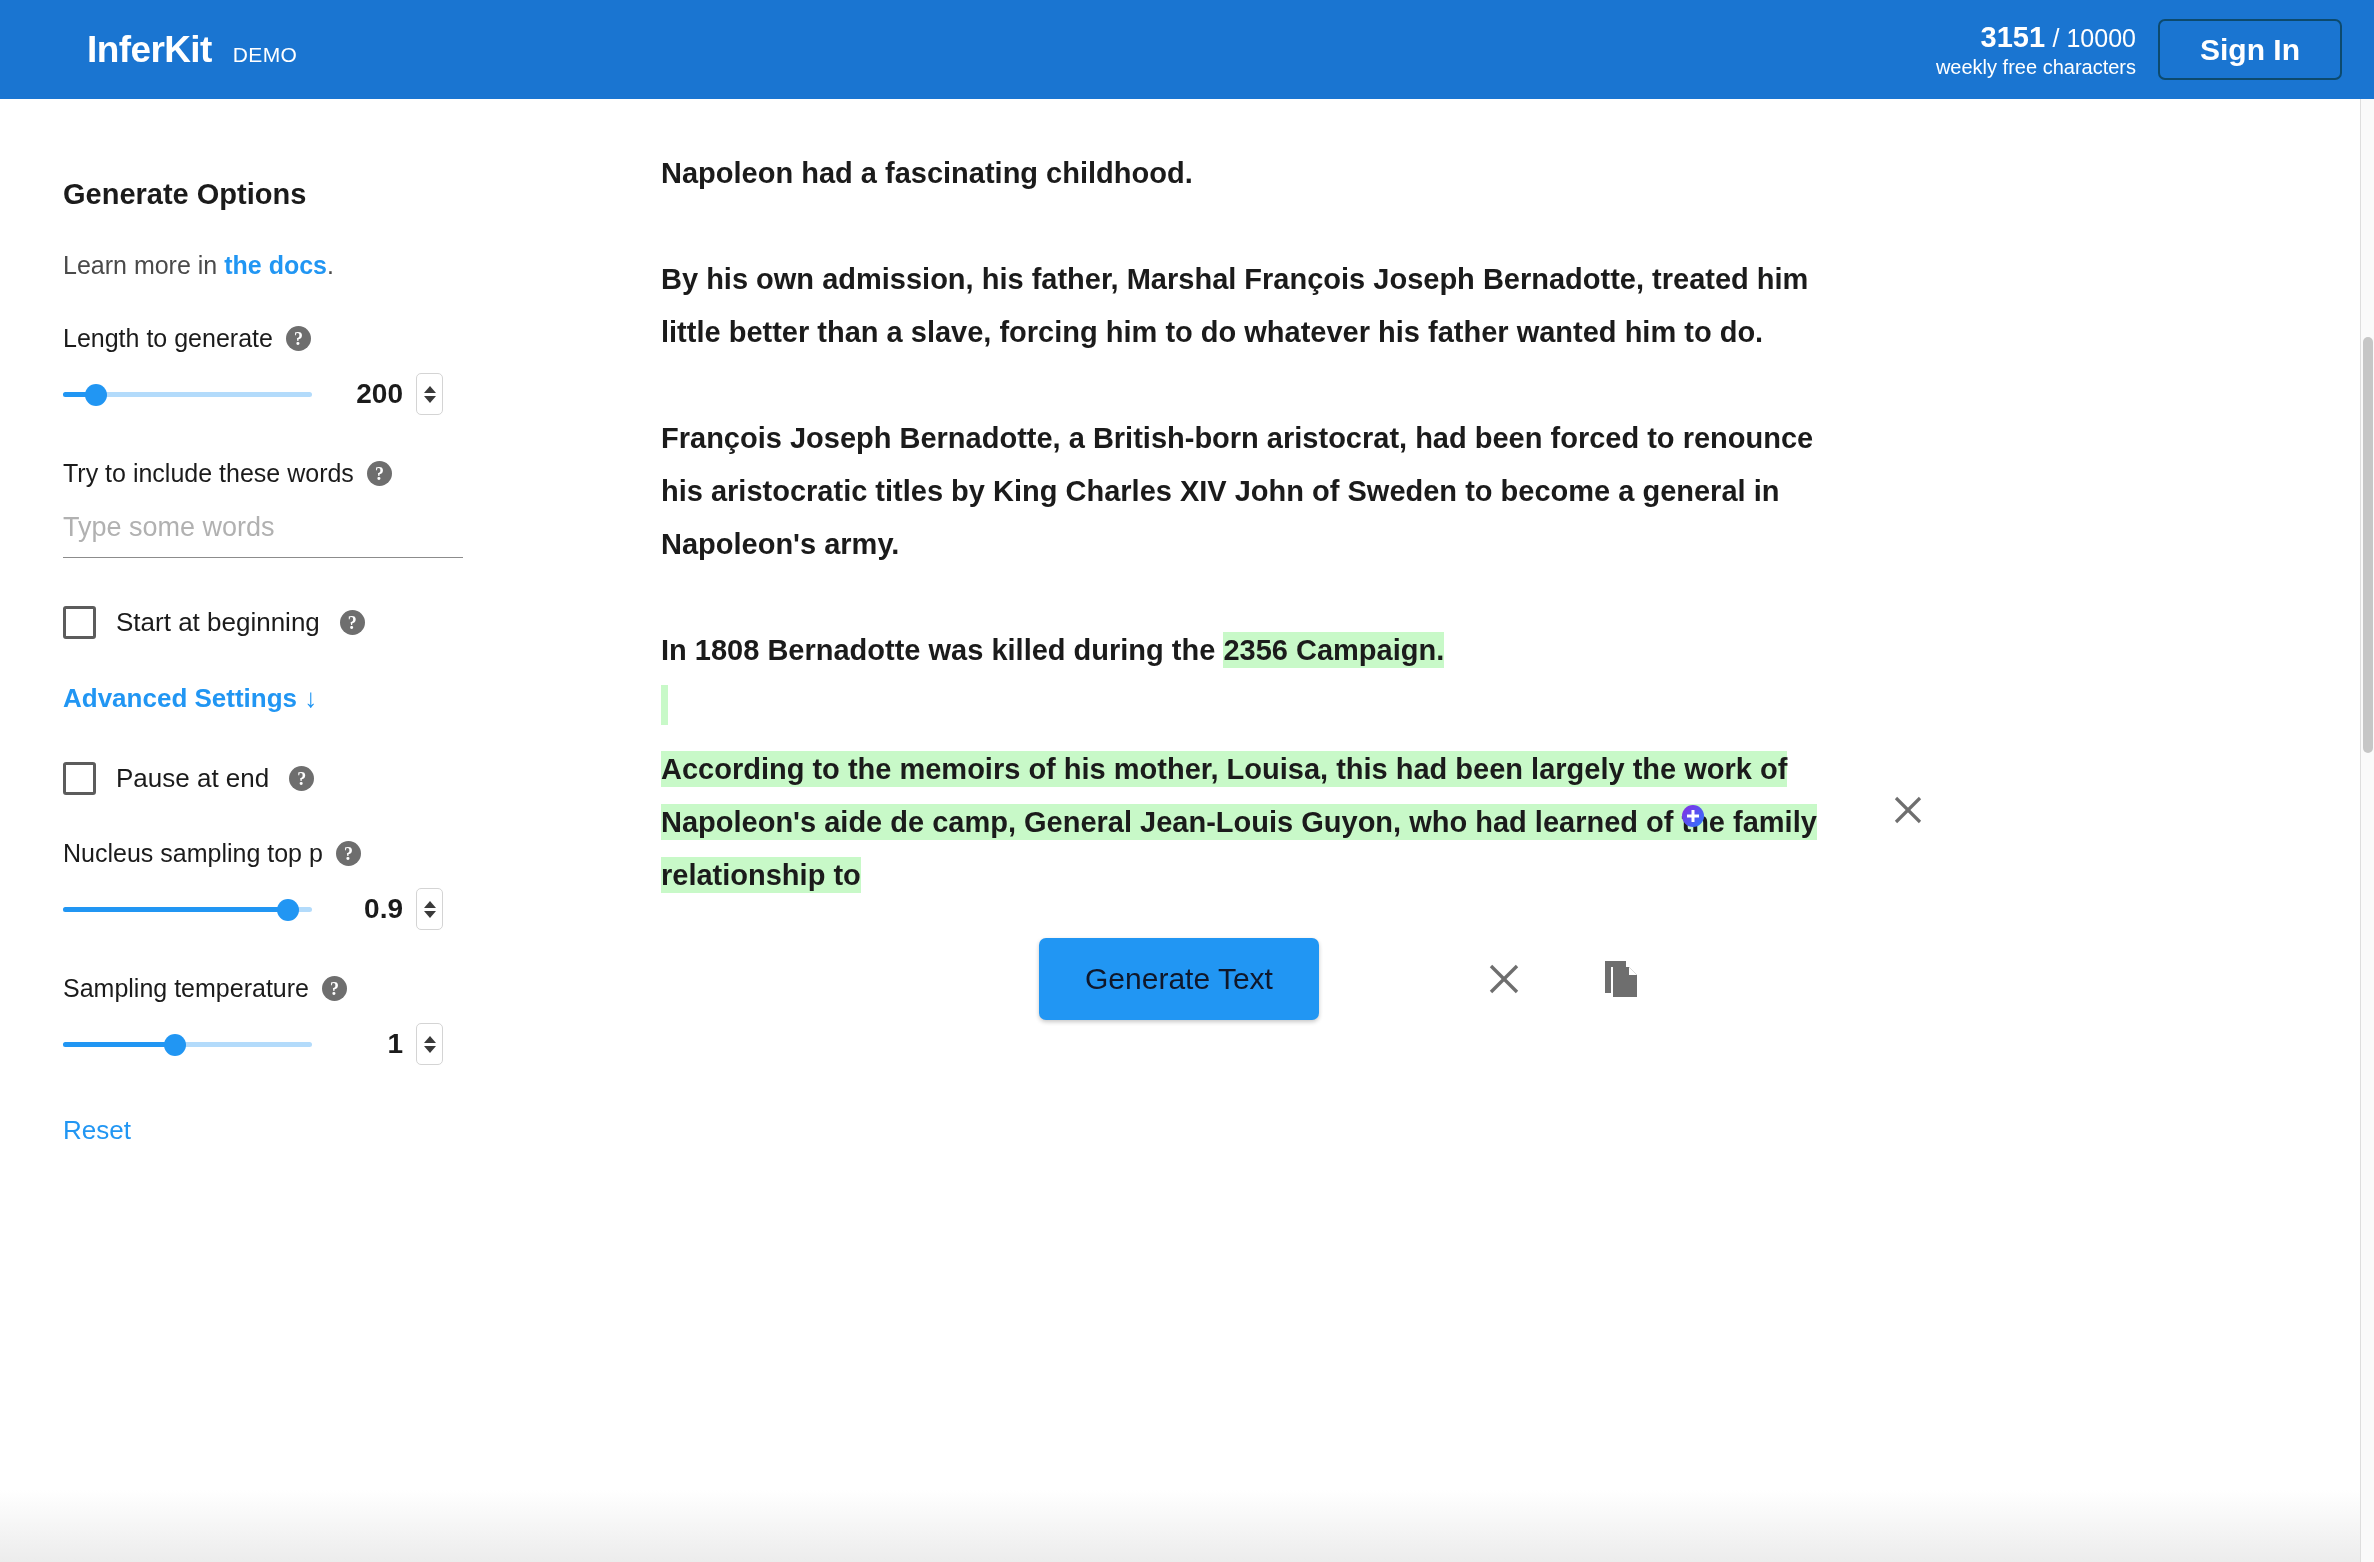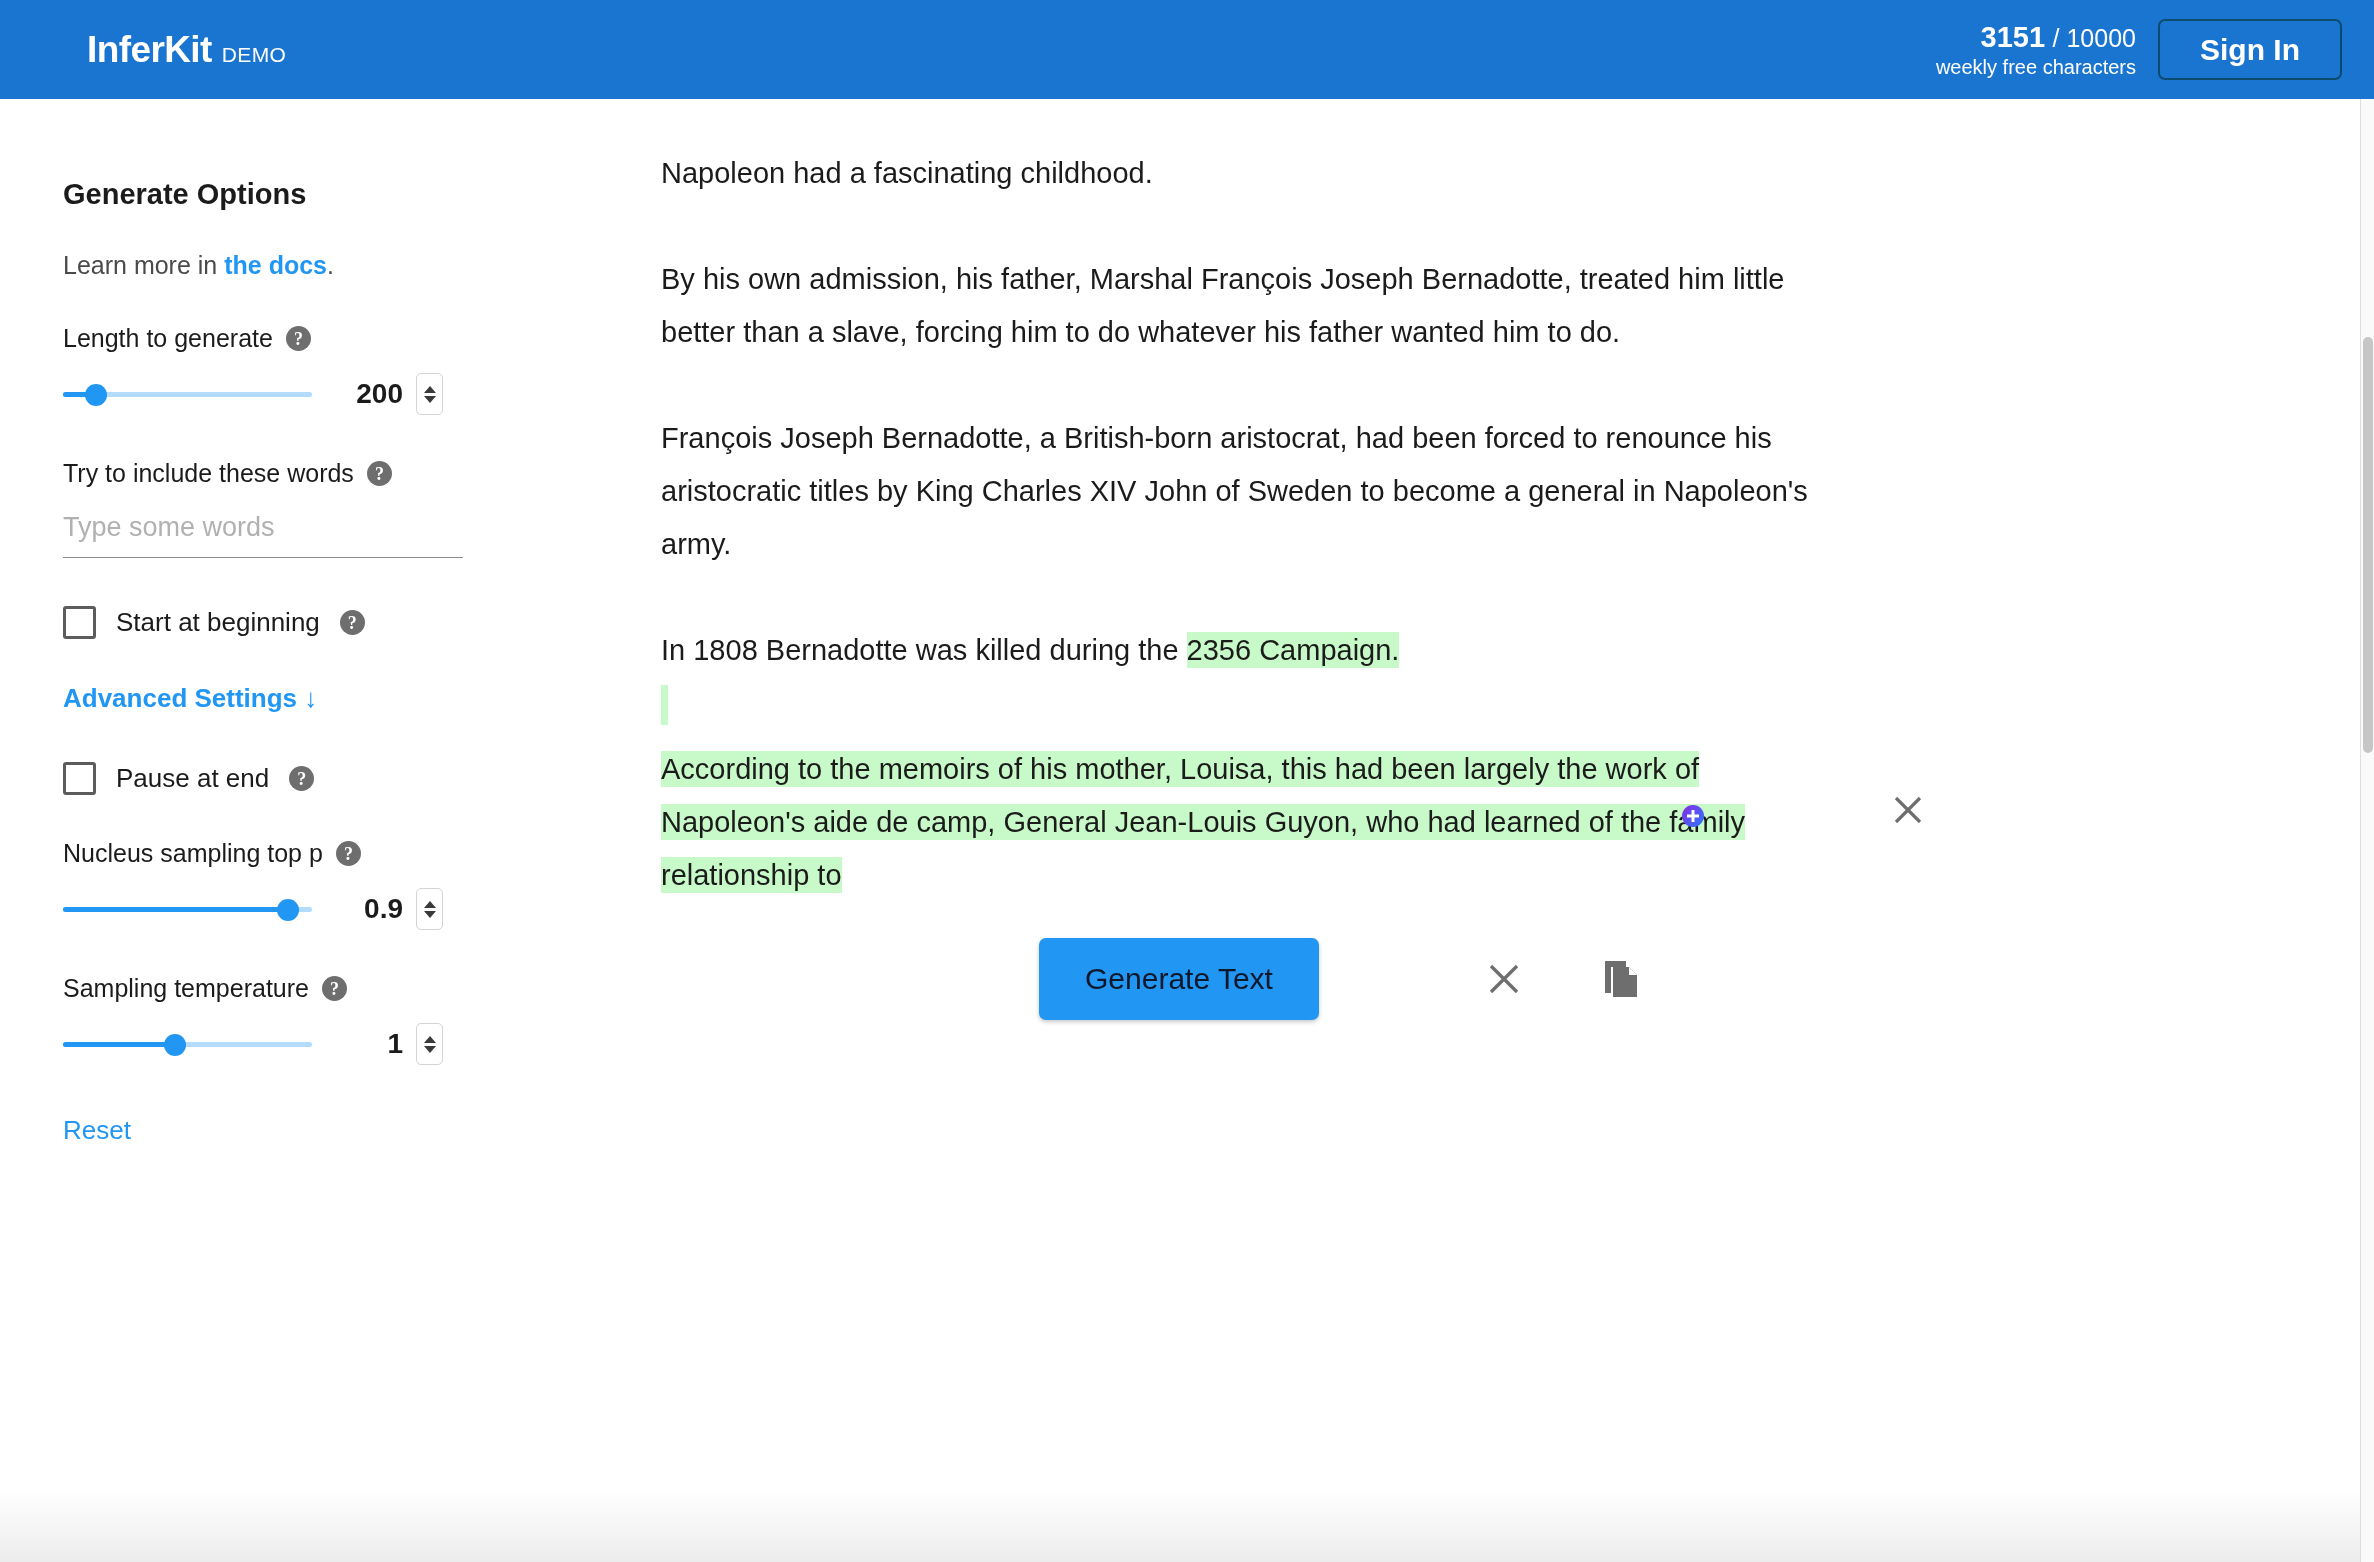--- a/index.html
+++ b/index.html
@@ -18,21 +18,21 @@
     width: 2374px; height: 99px;
     background: #1a75d1;
     display: flex;
     align-items: center;
     justify-content: space-between;
     padding: 0 32px 0 87px;
   }
   .brand {
     display: flex;
     align-items: baseline;
-    gap: 10px;
+    gap: 21px;
     user-select: none;
   }
   .brand-name {
     color: #ffffff;
     font-size: 37px;
     font-weight: bold;
     letter-spacing: -0.6px;
   }
   .brand-demo {
     color: #ffffff;
@@ -245,21 +245,21 @@
     top: 0;
     left: 661px;
     width: 1168px;
   }
   .doc {
     margin-top: 48px;
     font-size: 29px;
     line-height: 53px;
     color: #1b1b1b;
   }
-  .doc p { margin: 0 0 53px 0; }
+  .doc p { margin: 0 0 53px 0; font-weight: bold; }
   .hl {
     background: #c8f9c8;
     padding: 2px 0;
     box-decoration-break: clone;
     -webkit-box-decoration-break: clone;
   }
   .blank-hl-line {
     height: 40px;
     width: 7px;
     background: #c8f9c8;

